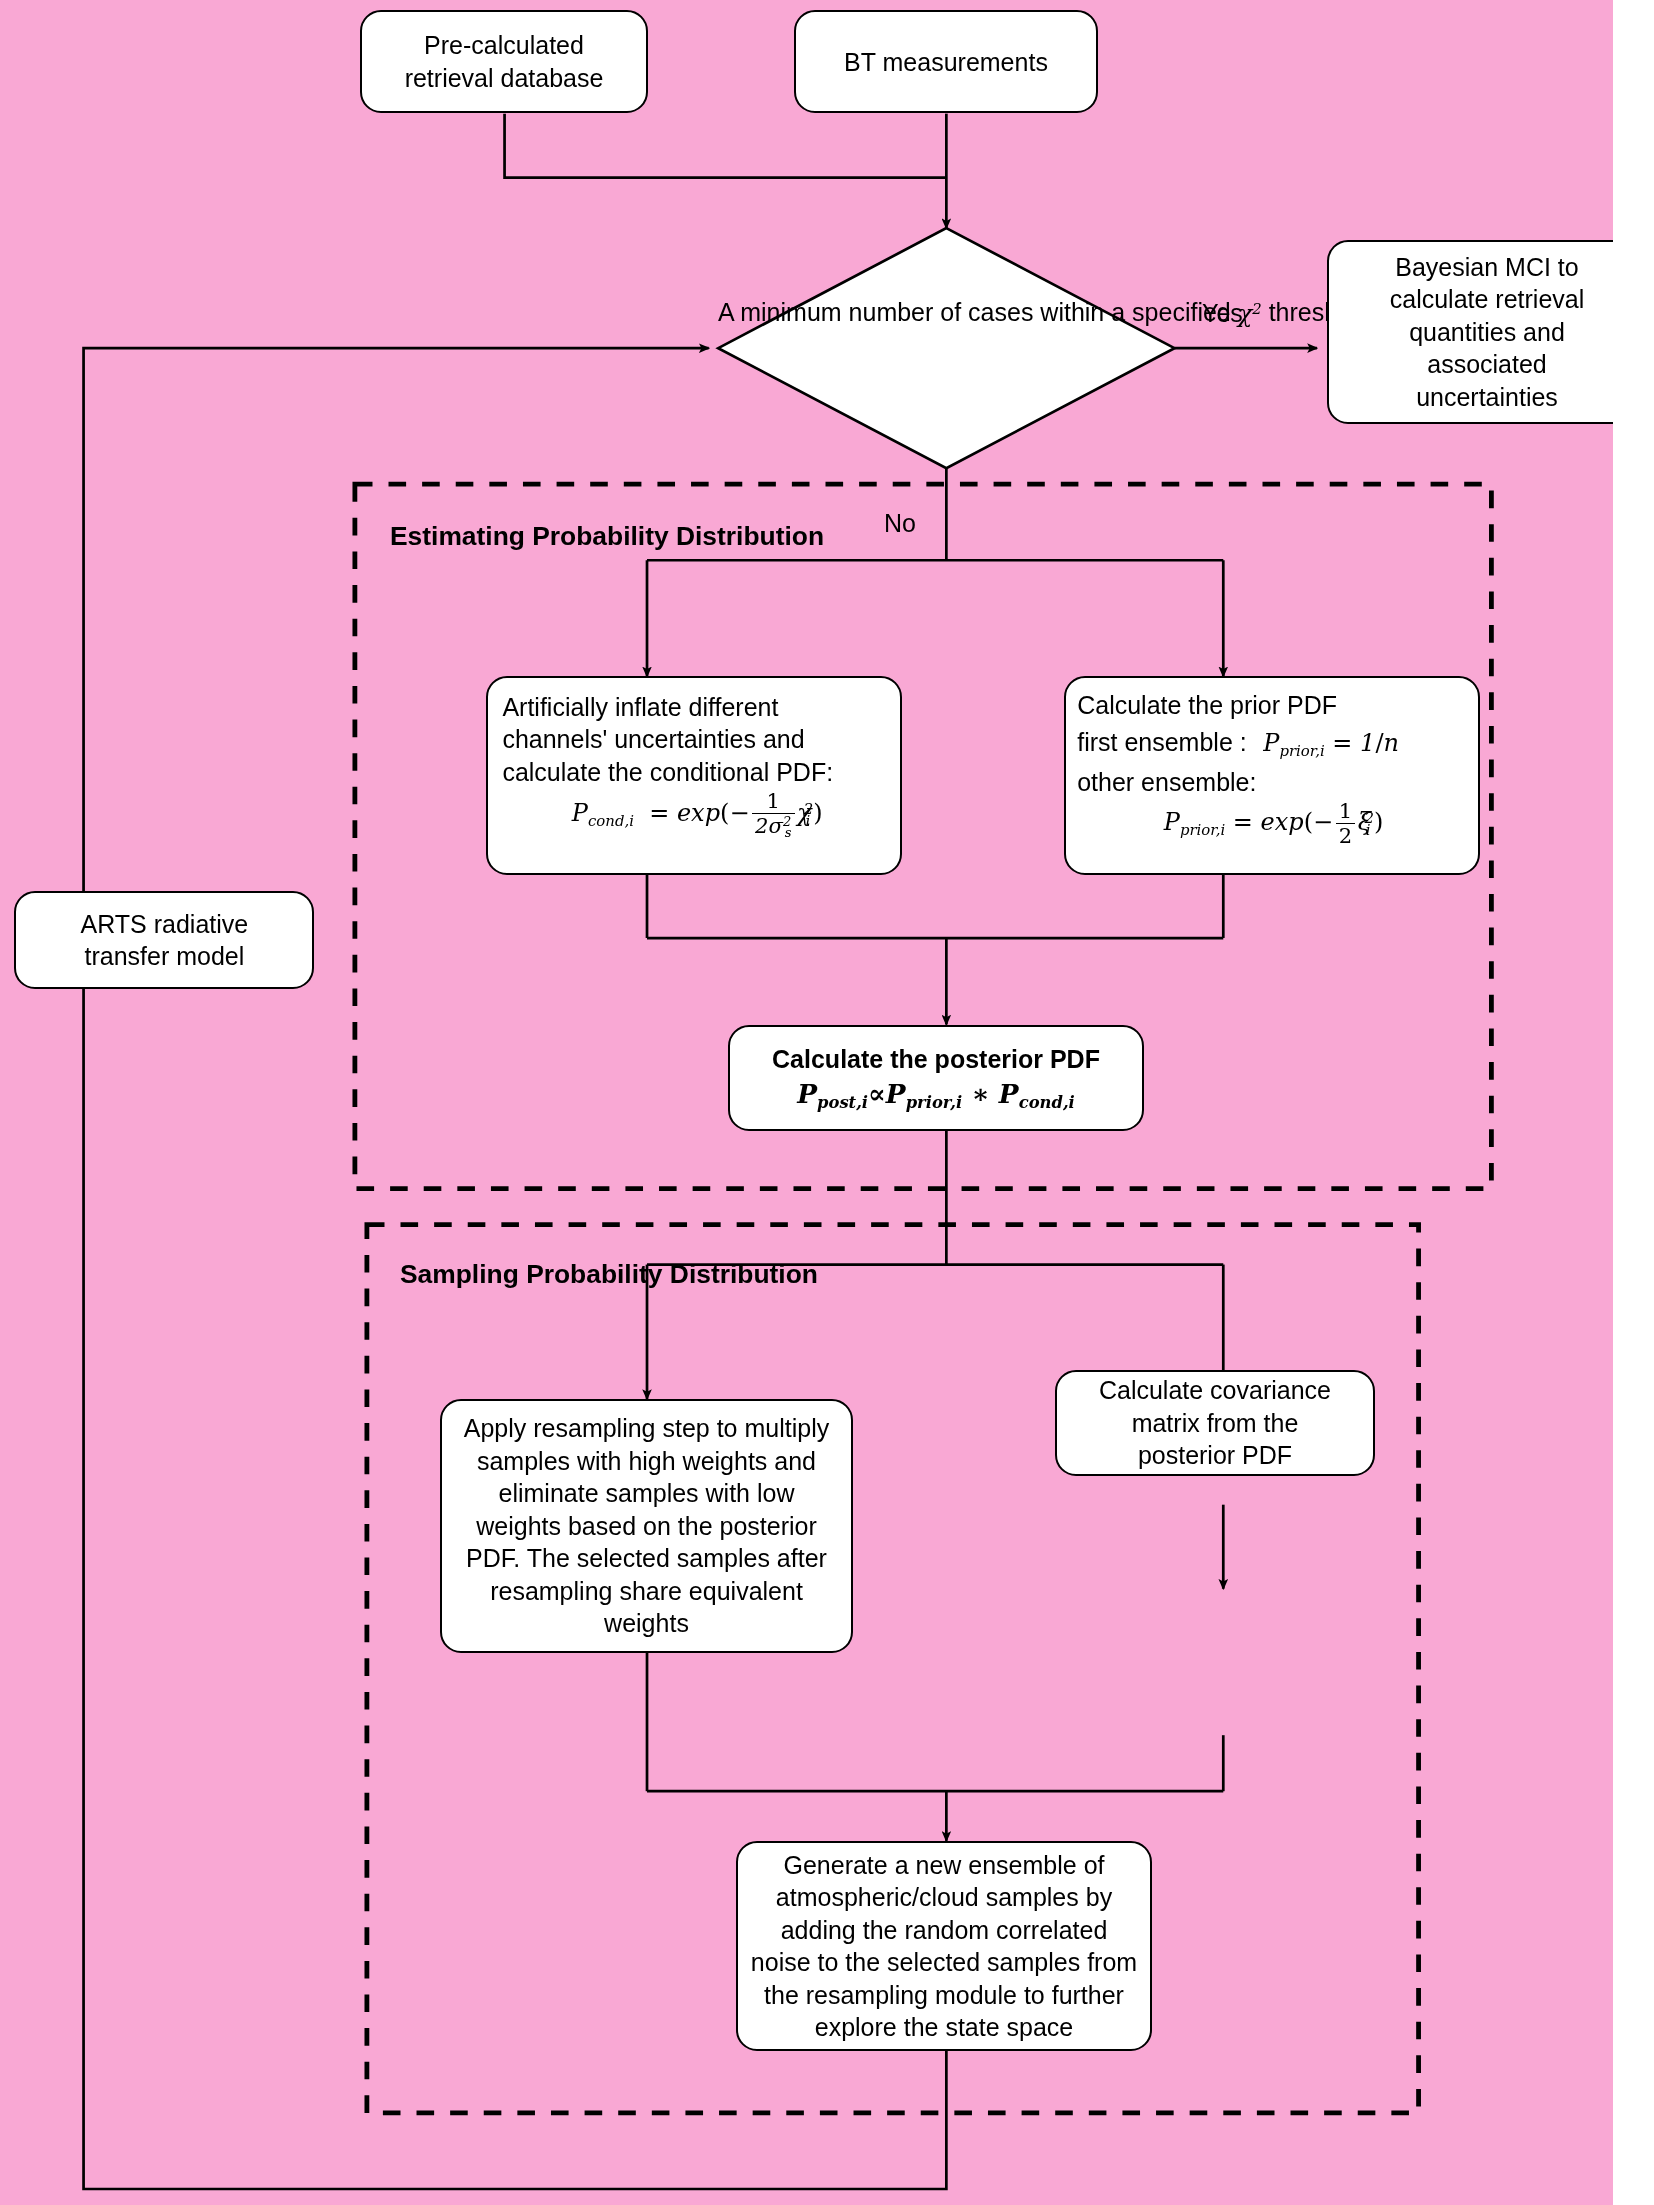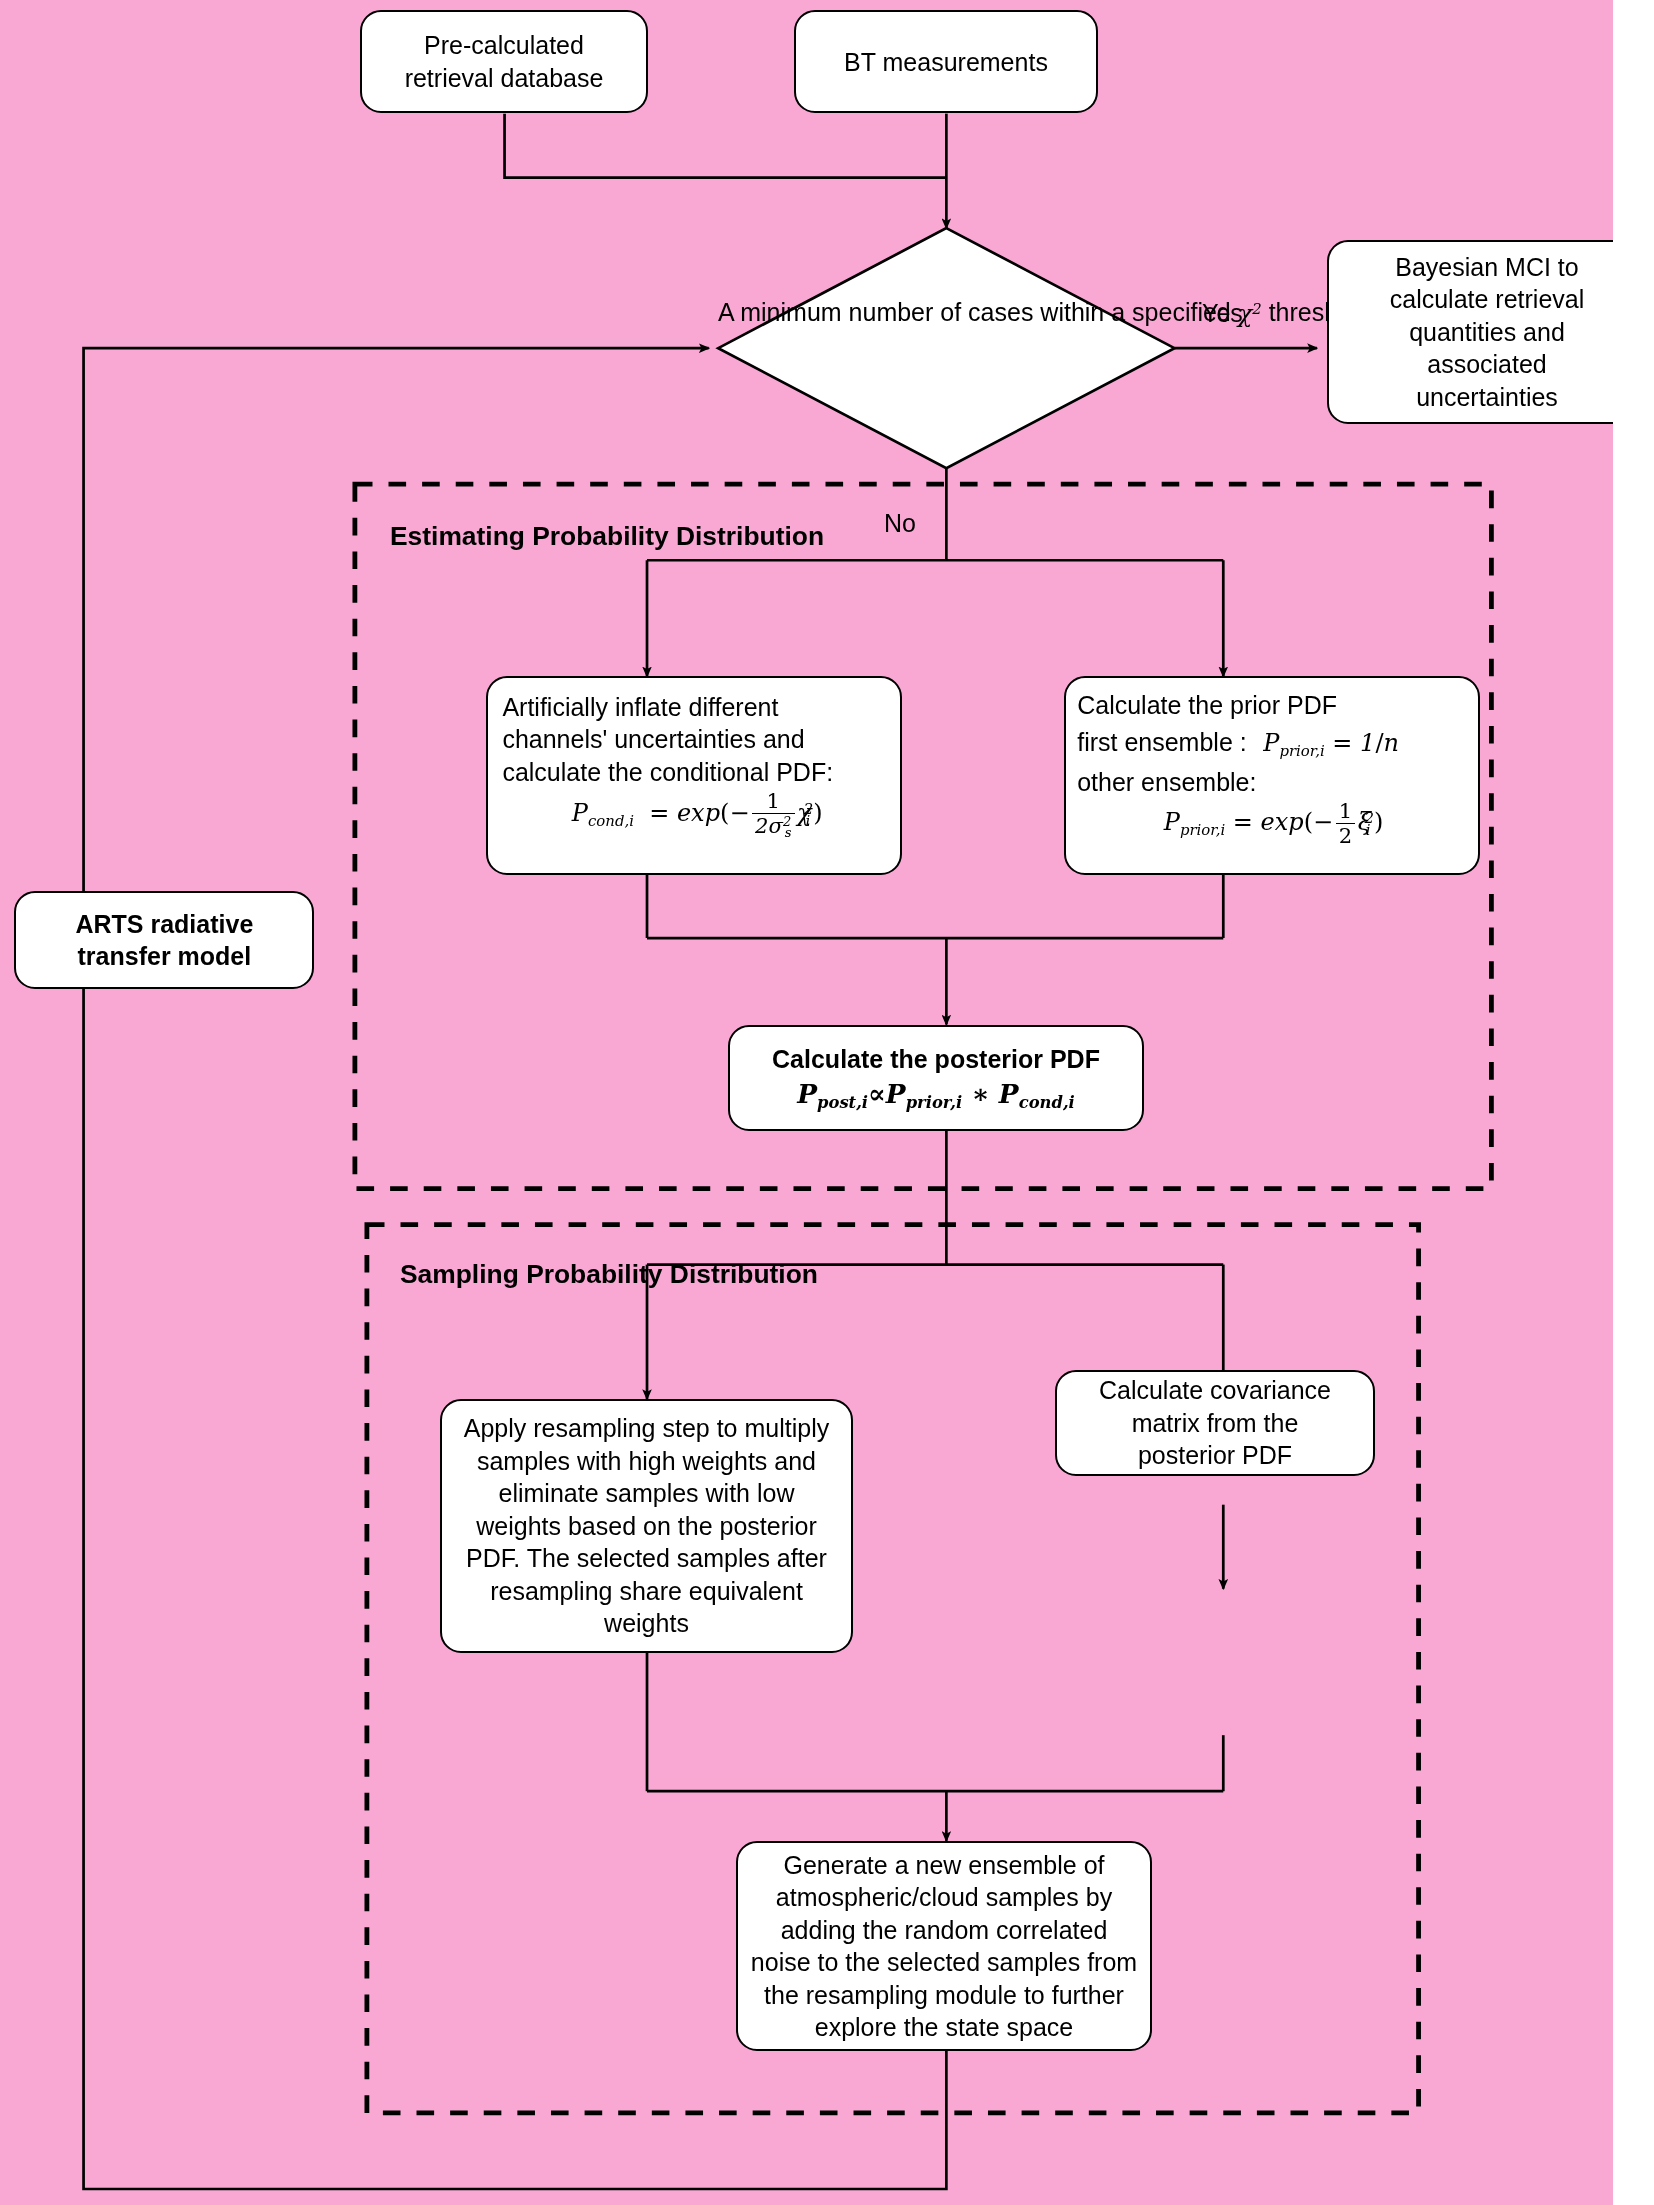--- a/index.html
+++ b/index.html
@@ -153,21 +153,21 @@
   <div class="edge-label" style="left:884px; top:509px;">No</div>
 
   <div class="node" style="left:1327px; top:240px; width:320px; height:184px;">
     <span class="ln">Bayesian MCI to</span>
     <span class="ln">calculate retrieval</span>
     <span class="ln">quantities and</span>
     <span class="ln">associated</span>
     <span class="ln">uncertainties</span>
   </div>
 
-  <div class="node" style="left:14.4px; top:891px; width:300px; height:98px;font-weight:bold;">
+  <div class="node" style="left:14.4px; top:891px; width:300px; height:98px;">
     <span class="ln">ARTS radiative</span>
     <span class="ln">transfer model</span>
   </div>
 
   <div class="group-title" style="left:390px; top:520px;">
     <span class="ln">Estimating</span>
     <span class="ln">Probability</span>
     <span class="ln">Distribution</span>
   </div>
 

